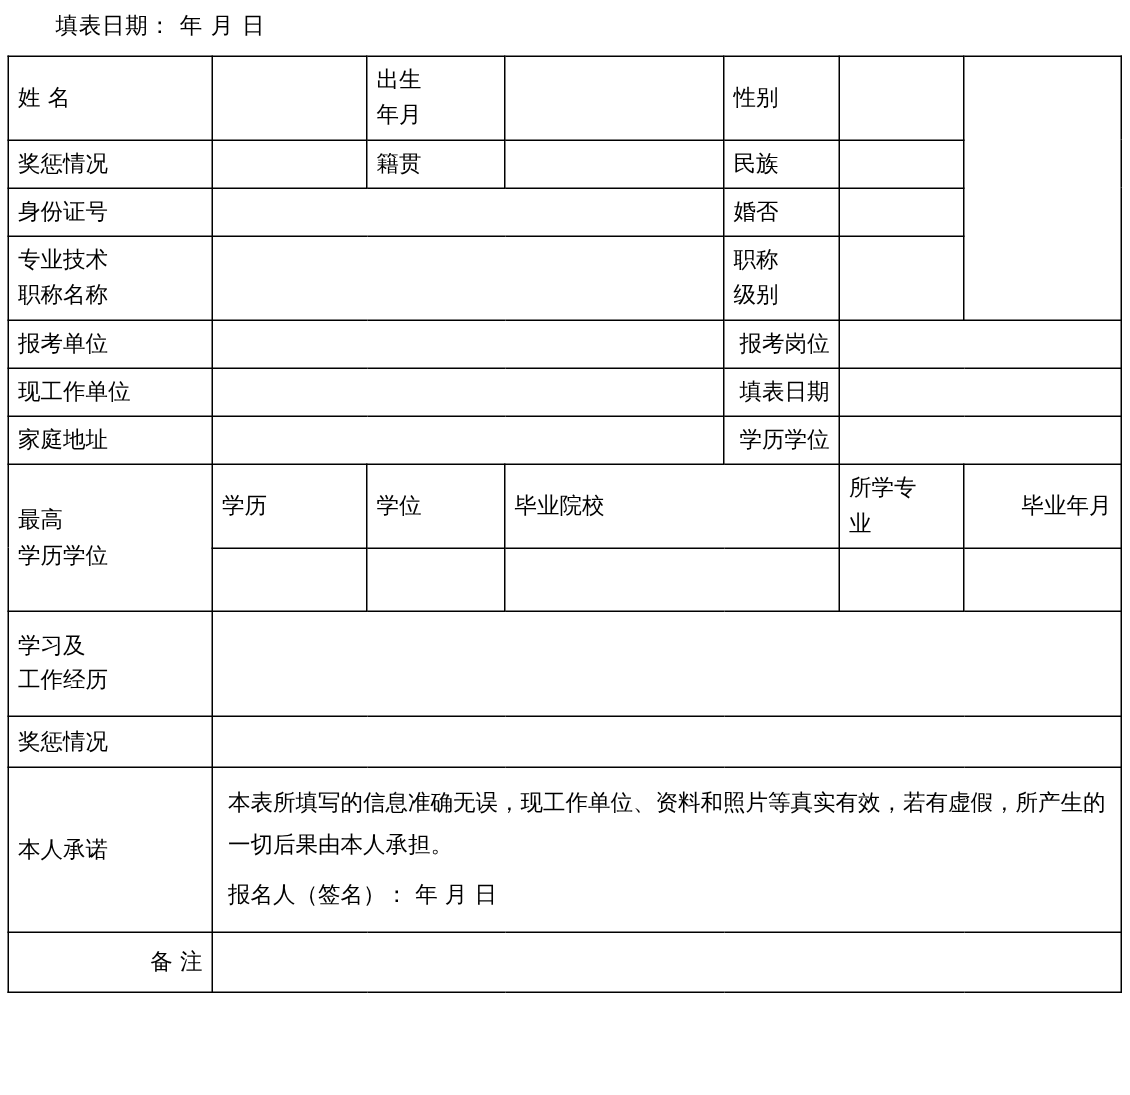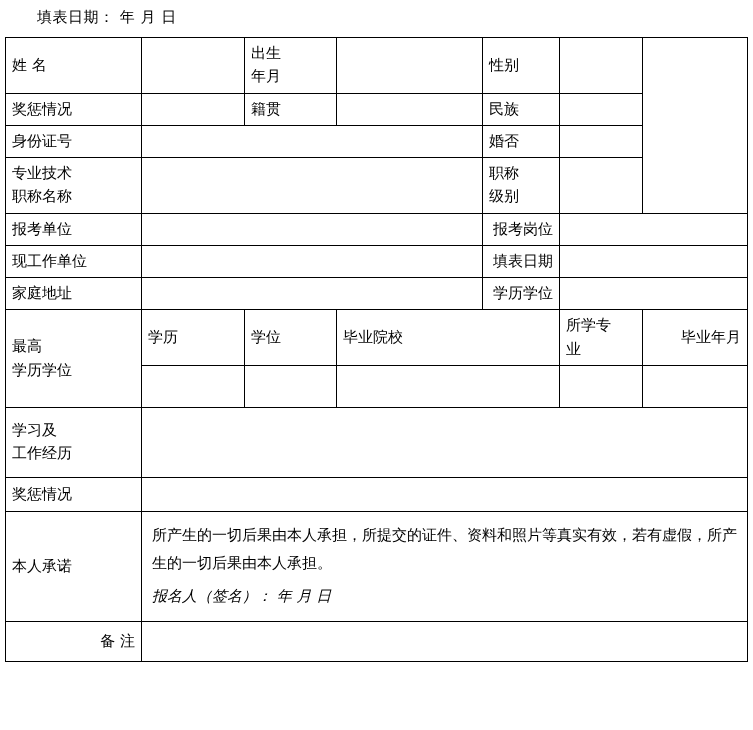--- a/index.html
+++ b/index.html
@@ -53,21 +53,20 @@
     text-align: right;
   }
   .promise-text {
     line-height: 1.85;
     padding: 6px 4px 4px 4px;
     text-align: justify;
   }
   .promise-sign {
     line-height: 1.85;
     padding: 2px 4px 6px 4px;
-    font-style: italic;
   }
   .nowrap { white-space: nowrap; text-align: right; }
 </style>
 </head>
 <body>
 
 <div class="page">
 
   <div class="fill-date">填表日期：  年 月 日</div>
 
@@ -179,21 +178,21 @@
       </tr>
 
       <tr style="height:34px">
         <td class="label">奖惩情况</td>
         <td class="blank" colspan="7"></td>
       </tr>
 
       <tr style="height:92px">
         <td class="label">本人承诺</td>
         <td colspan="7">
-          <div class="promise-text">所产生的一切后果由本人承担，所提交的证件、资料和照片等真实有效，若有虚假，所产生的一切后果由本人承担。</div>
+          <div class="promise-text">本表所填写的信息准确无误，现工作单位、资料和照片等真实有效，若有虚假，所产生的一切后果由本人承担。</div>
           <div class="promise-sign">报名人（签名）：  年 月 日</div>
         </td>
       </tr>
 
       <tr style="height:40px">
         <td class="center">备 注</td>
         <td class="blank" colspan="7"></td>
       </tr>
 
     </tbody>

